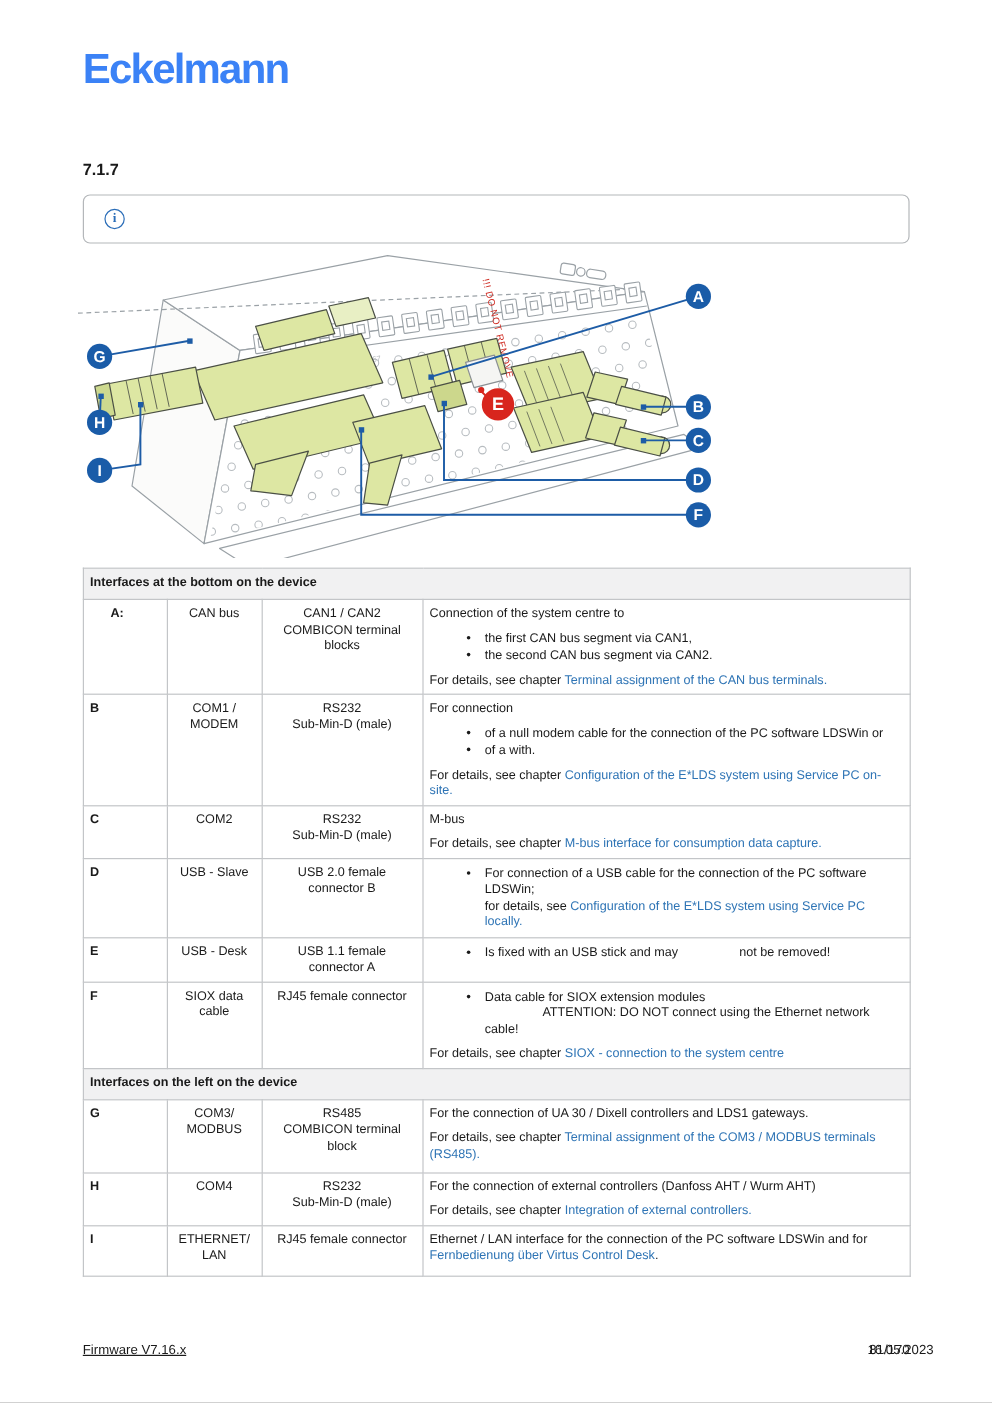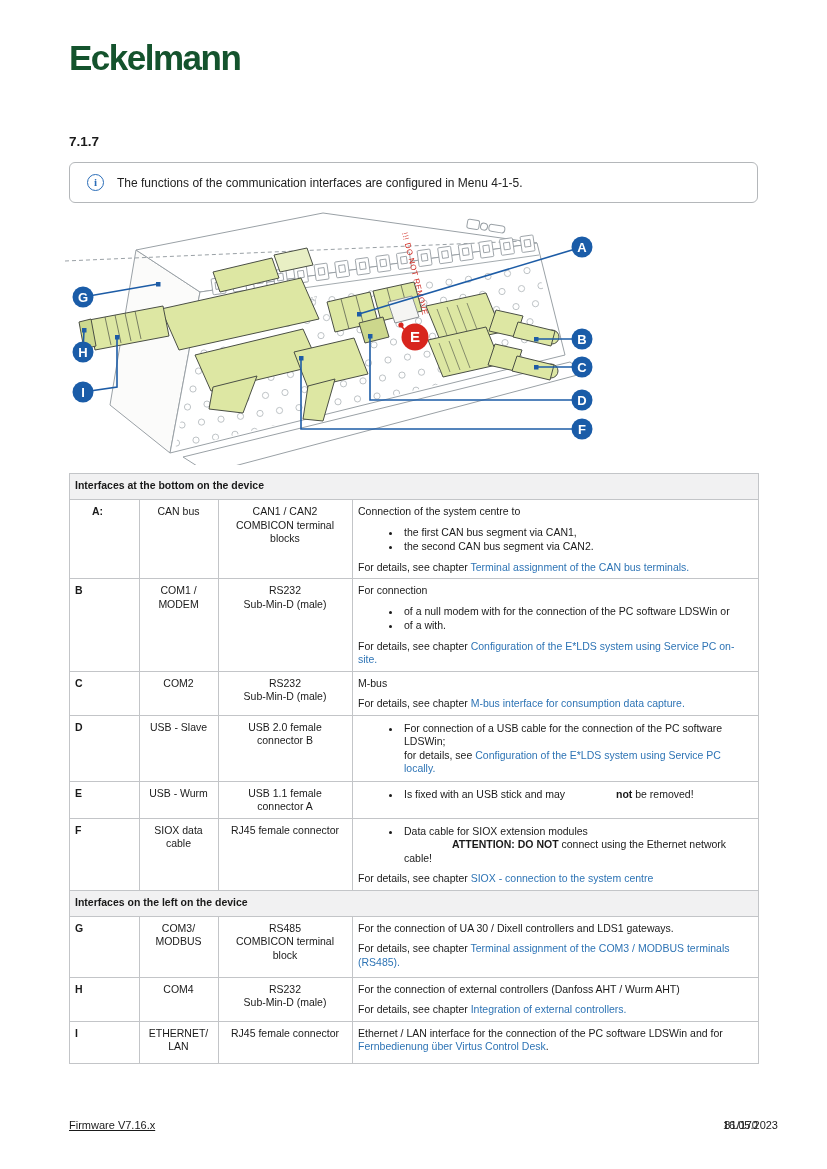--- a/index.html
+++ b/index.html
@@ -1,20 +1,20 @@
 <!DOCTYPE html>
 <html><head>
 <meta charset="utf-8">
 <style>
   html,body{margin:0;padding:0;background:#888;}
   .page{position:relative;width:827px;height:1169px;background:#ffffff;margin:0 auto;
         font-family:"Liberation Sans",sans-serif;color:#1a1a1a;overflow:hidden;}
   
   .logo{position:absolute;left:69px;top:40px;font-size:35px;font-weight:bold;
-        color:#14532d;letter-spacing:-1.5px;line-height:1;}
+        color:#3b82f6;letter-spacing:-1.5px;line-height:1;}
   
   .heading{position:absolute;left:69px;top:134px;font-size:13.5px;font-weight:bold;display:flex;}
   .heading .num{margin-right:14px;}
   
   .infobox{position:absolute;left:69px;top:162px;width:687px;height:39px;border:1px solid #b4b7ba;
            border-radius:6px;display:flex;align-items:center;}
   .infoicon{width:15px;height:15px;border:1.5px solid #2a6db8;border-radius:50%;color:#2a6db8;
             font-size:11px;line-height:15px;text-align:center;font-family:"Liberation Serif",serif;
             font-weight:bold;margin:0 13px 0 17px;flex:0 0 auto;}
   .infotext{font-size:12px;color:#222;}
@@ -29,42 +29,41 @@
   tr.colhead{height:27px;}
   tr.colhead td{font-weight:bold;}
   td.if{font-weight:bold;}
   td.if.ind{padding-left:22px;}
   td.pre{white-space:pre-line;text-align:center;}
   td.fn p.fp{margin:0 0 7px 0;}
   td.fn p.fp:last-child{margin-bottom:0;}
   td.fn ul{margin:1px 0 7px 0;padding-left:44px;}
   td.fn ul:last-child{margin-bottom:0;}
   td.fn li{margin:0 0 1px 0;padding-left:2px;}
-  .b{font-weight:bold;padding-left:48px;}
+  .b{font-weight:normal;padding-left:48px;}
   a.lnk{color:#2e74b5;text-decoration:none;cursor:pointer;}
   
   .footer{position:absolute;left:69px;top:1119px;width:689px;font-size:11px;}
   .footer .fl{position:absolute;left:0;top:0;text-decoration:underline;}
   .footer .fc{position:absolute;left:0;width:100%;text-align:right;top:0;margin-left:20px;}
   .footer .fr{position:absolute;right:0;top:0;text-align:right;}
 </style>
 </head>
 <body>
 
 <div class="page">
 
   <div class="logo">Eckelmann</div>
 
   <div class="heading">
     <span class="num">7.1.7</span>
   </div>
 
   <div class="infobox">
     <span class="infoicon">i</span>
-    <span class="infotext">The functions of the communication interfaces are configured in Menu 4-1-5.</span>
   </div>
 
   <svg id="devsvg" class="diagram" viewBox="0 0 695 260">
     <defs>
       <clipPath id="faceClip">
           <polygon points="140,92 468,44 495,149 110,245"></polygon>
         </clipPath>
     </defs>
 
     <g stroke="#9aa1a6" stroke-width="1" fill="#ffffff" stroke-linejoin="round">
@@ -410,21 +409,21 @@
           </tr>
           <tr style="height: 92px;">
             <td class="if">B</td>
             <td class="pre">COM1 /
 MODEM</td>
             <td class="pre">RS232
 Sub-Min-D (male)</td>
             <td class="fn">
               <p class="fp"><span>For connection</span></p>
               <ul>
-                <li><span>of a null modem with for the connection of the PC software LDSWin or</span></li>
+                <li><span>of a null modem cable for the connection of the PC software LDSWin or</span></li>
                 <li><span>of a with.</span></li>
               </ul>
               <p class="fp"><span>For details, see chapter </span><a class="lnk">Configuration of the E*LDS system using Service PC on-site.</a></p>
             </td>
           </tr>
           <tr style="height: 42px;">
             <td class="if">C</td>
             <td class="pre">COM2</td>
             <td class="pre">RS232
 Sub-Min-D (male)</td>
@@ -439,21 +438,21 @@
             <td class="pre">USB 2.0 female
 connector B</td>
             <td class="fn">
               <ul>
                 <li><span>For connection of a USB cable for the connection of the PC software LDSWin;</span><br><span>for details, see </span><a class="lnk">Configuration of the E*LDS system using Service PC locally.</a></li>
               </ul>
             </td>
           </tr>
           <tr style="height: 37px;">
             <td class="if">E</td>
-            <td class="pre">USB - Wurm</td>
+            <td class="pre">USB - Desk</td>
             <td class="pre">USB 1.1 female
 connector A</td>
             <td class="fn">
               <ul>
                 <li><span>Is fixed with an USB stick and may </span><span class="b">not</span><span> be removed!</span></li>
               </ul>
             </td>
           </tr>
           <tr style="height: 60px;">
             <td class="if">F</td>

